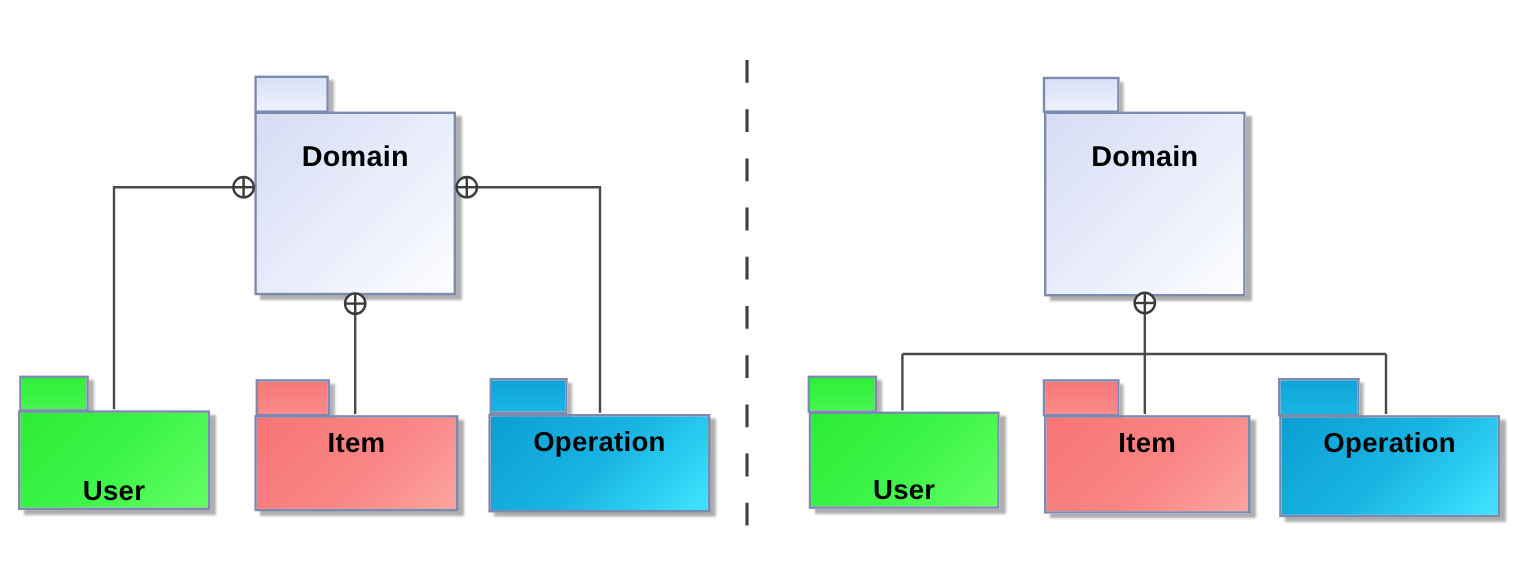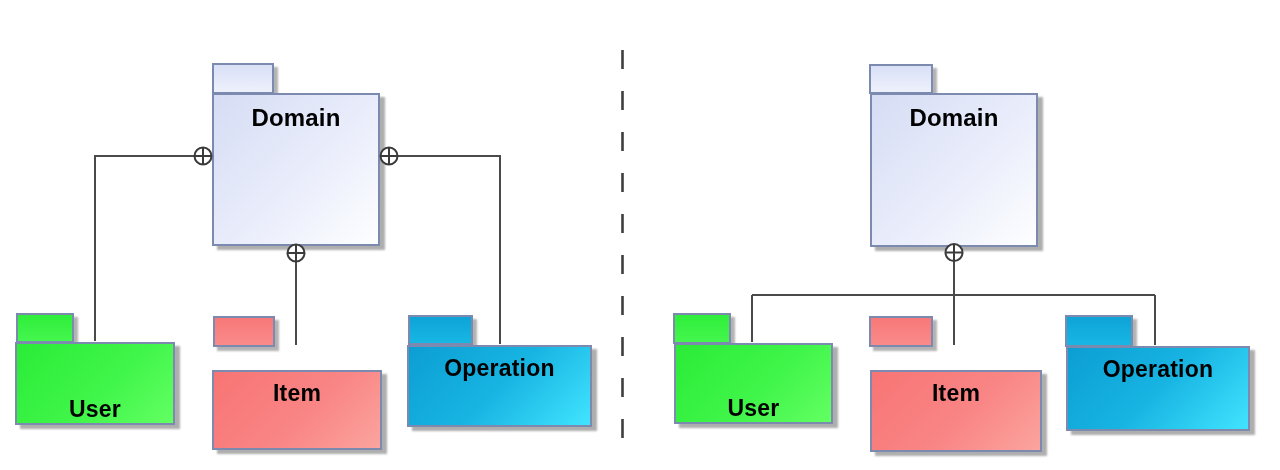--- a/index.html
+++ b/index.html
@@ -4,29 +4,29 @@
 <style>
   html,body{margin:0;padding:0;background:#ffffff;}
   .canvas{
     position:relative;width:1280px;height:470px;background:#ffffff;overflow:hidden;
     font-family:"Liberation Sans","DejaVu Sans",sans-serif;
   }
   .pkg-tab,.pkg-body{position:absolute;box-sizing:border-box;border:2px solid #7d8ab0;}
   .pkg-tab{z-index:1;box-shadow:4px 4px 2px #b3b3b3;}
   .pkg-body{z-index:2;box-shadow:5px 4px 2px #aeaeae;display:flex;justify-content:center;align-items:flex-start;}
   .pkg-label{font-weight:bold;color:#000;letter-spacing:0.2px;}
-  .label-lg{font-size:24px;padding-top:9px;}
+  .label-lg{font-size:24px;padding-top:22px;}
   .label-md{font-size:23px;padding-top:8px;}
 
   
   .fill-domain-body{background:linear-gradient(135deg,#d6ddf4 0%,#e6eafa 45%,#fdfeff 100%);}
   .fill-domain-tab{background:linear-gradient(180deg,#d9e0f6 0%,#eef1fc 100%);}
   .fill-user-body{background:linear-gradient(135deg,#2bec37 0%,#3ff549 55%,#63ff63 100%);align-items:flex-end;}
   .fill-user-tab{background:linear-gradient(180deg,#2fee3a 0%,#44f64e 100%);}
-  .fill-item-body{background:linear-gradient(135deg,#f87474 0%,#f98585 55%,#fba49e 100%);margin-top:24px;}
+  .fill-item-body{background:linear-gradient(135deg,#f87474 0%,#f98585 55%,#fba49e 100%);}
   .fill-item-tab{background:linear-gradient(180deg,#f87878 0%,#fa8b8b 100%);}
   .fill-op-body{background:linear-gradient(135deg,#0c9ed3 0%,#17b4e2 50%,#41e4ff 100%);}
   .fill-op-tab{background:linear-gradient(180deg,#0ea3d7 0%,#17b7e4 100%);}
 
   
   .dL-tab{left:212px;top:63px;width:62px;height:31px;}
   .dL-body{left:212px;top:93px;width:168px;height:153px;}
   .uL-tab{left:16px;top:313px;width:58px;height:30px;}
   .uL-body{left:15px;top:342px;width:160px;height:83px;}
   .iL-tab{left:213px;top:316px;width:62px;height:31px;}

